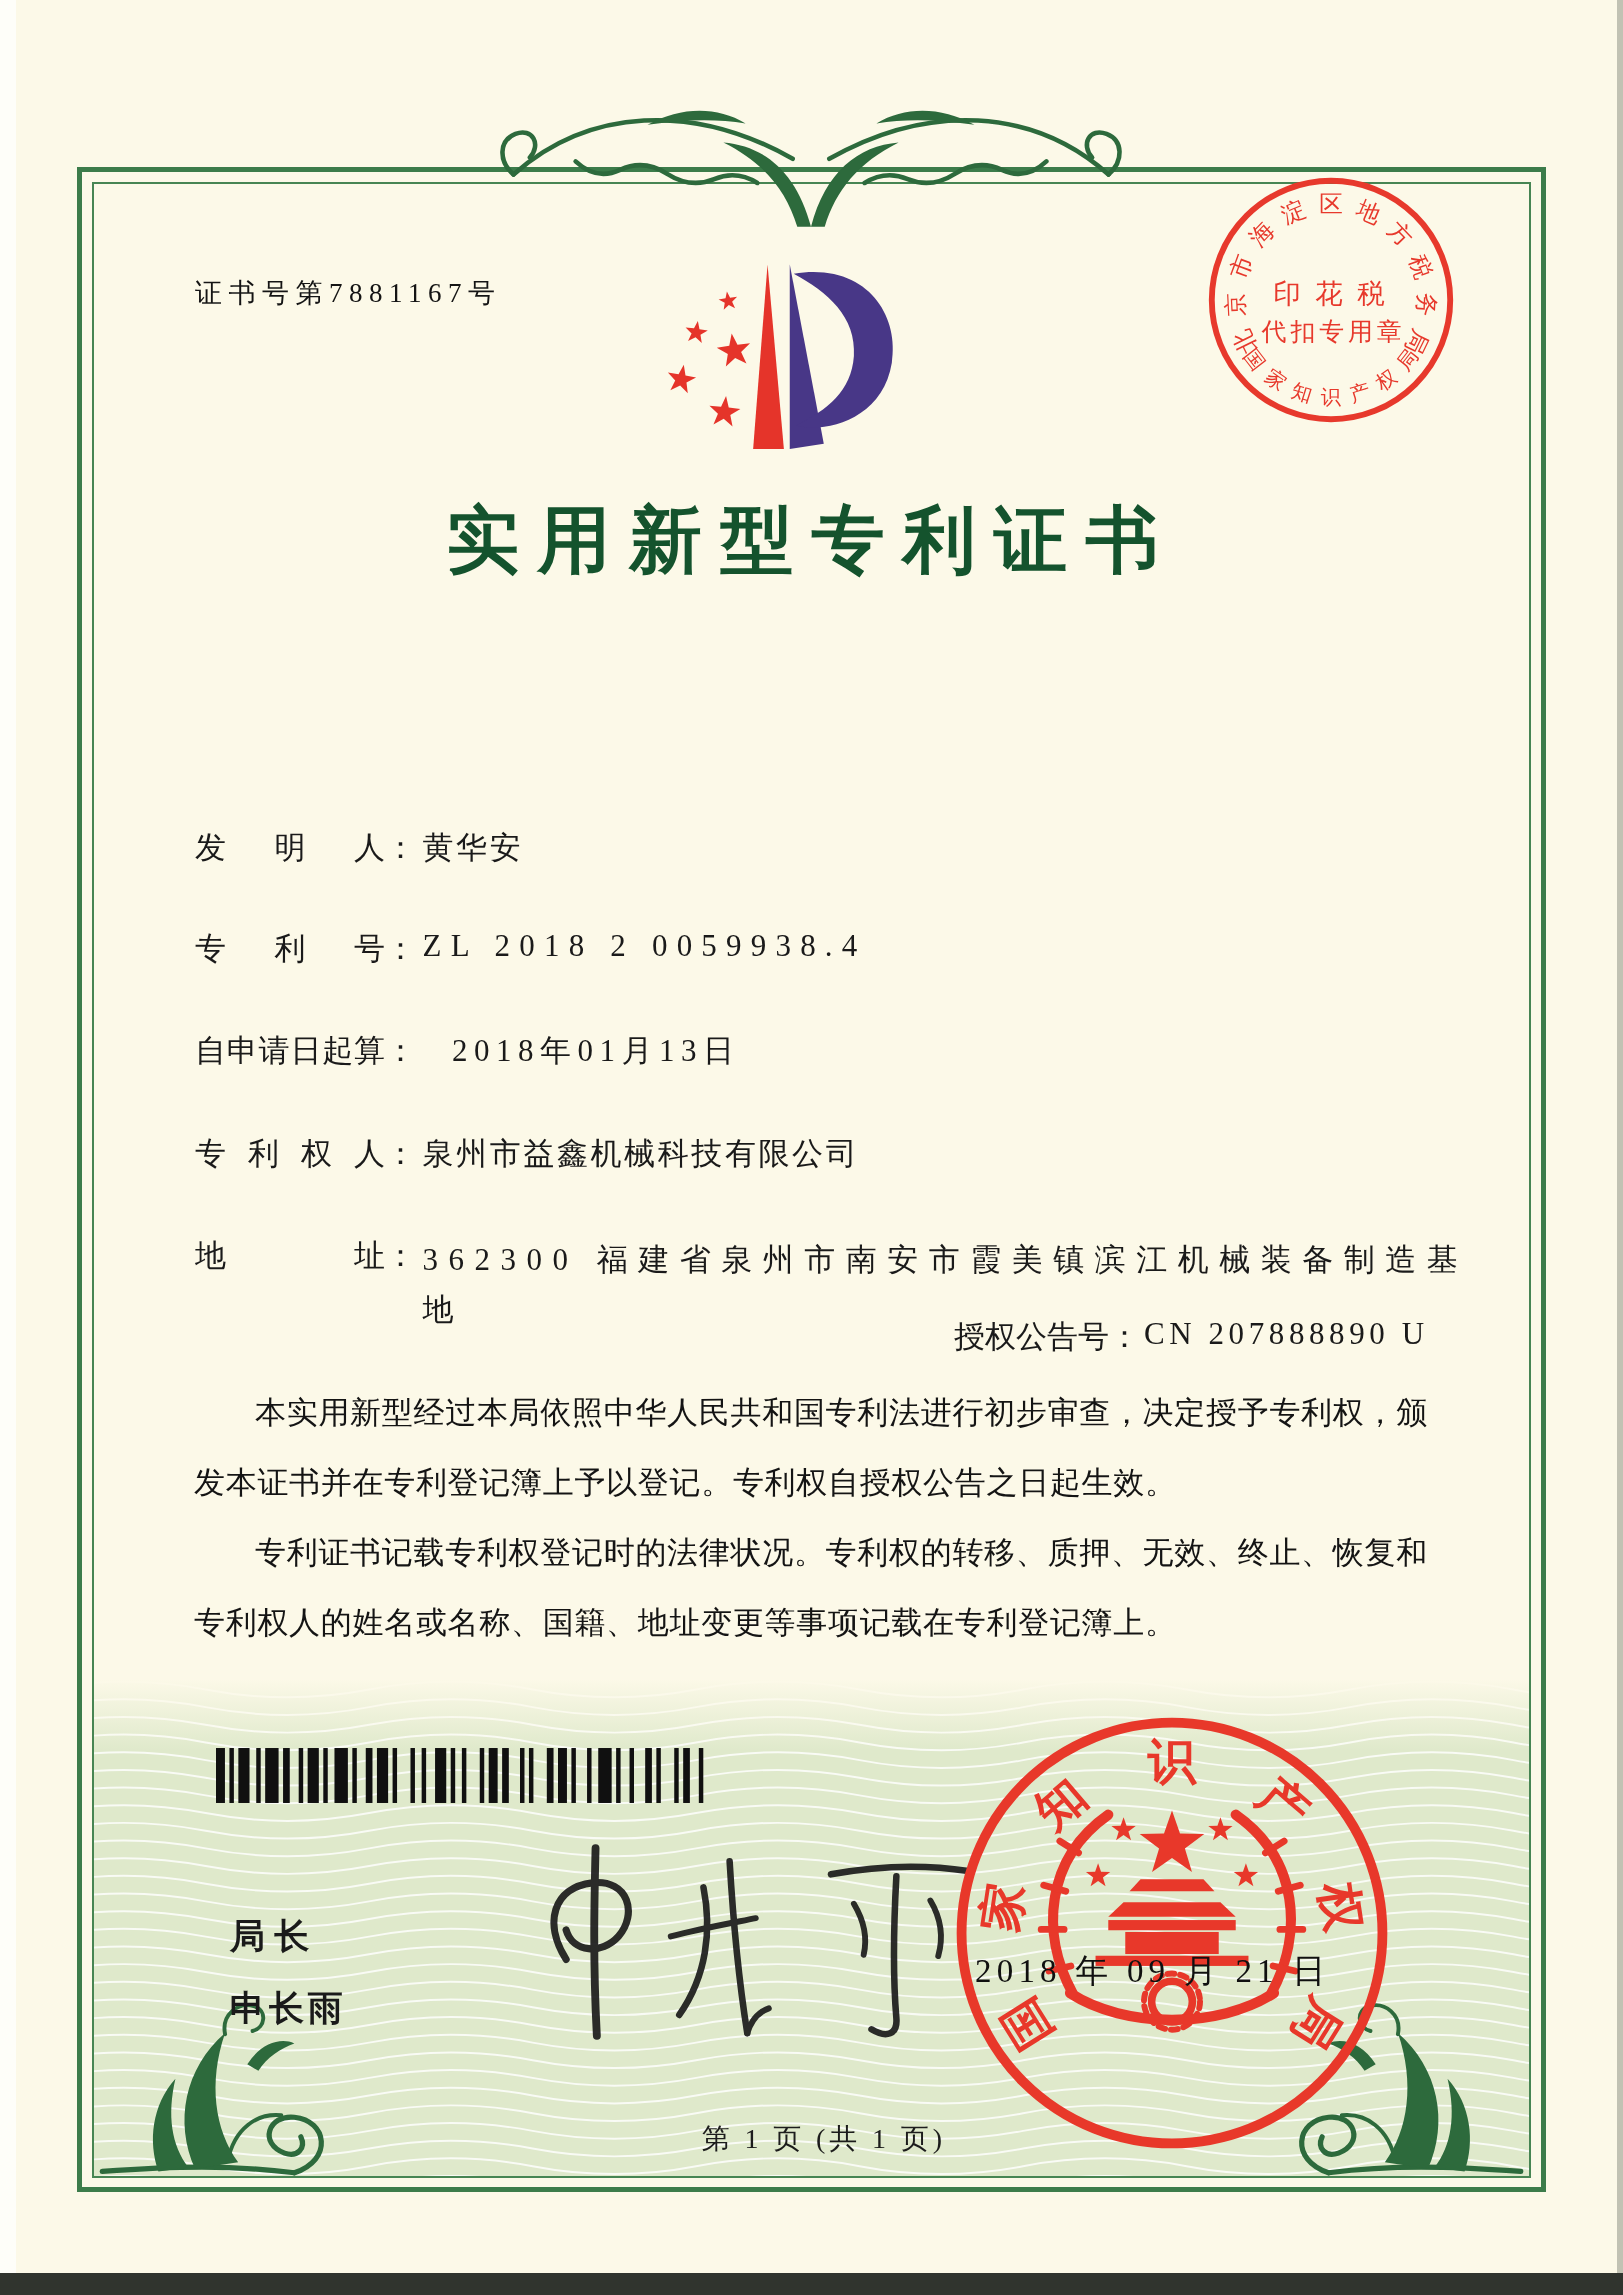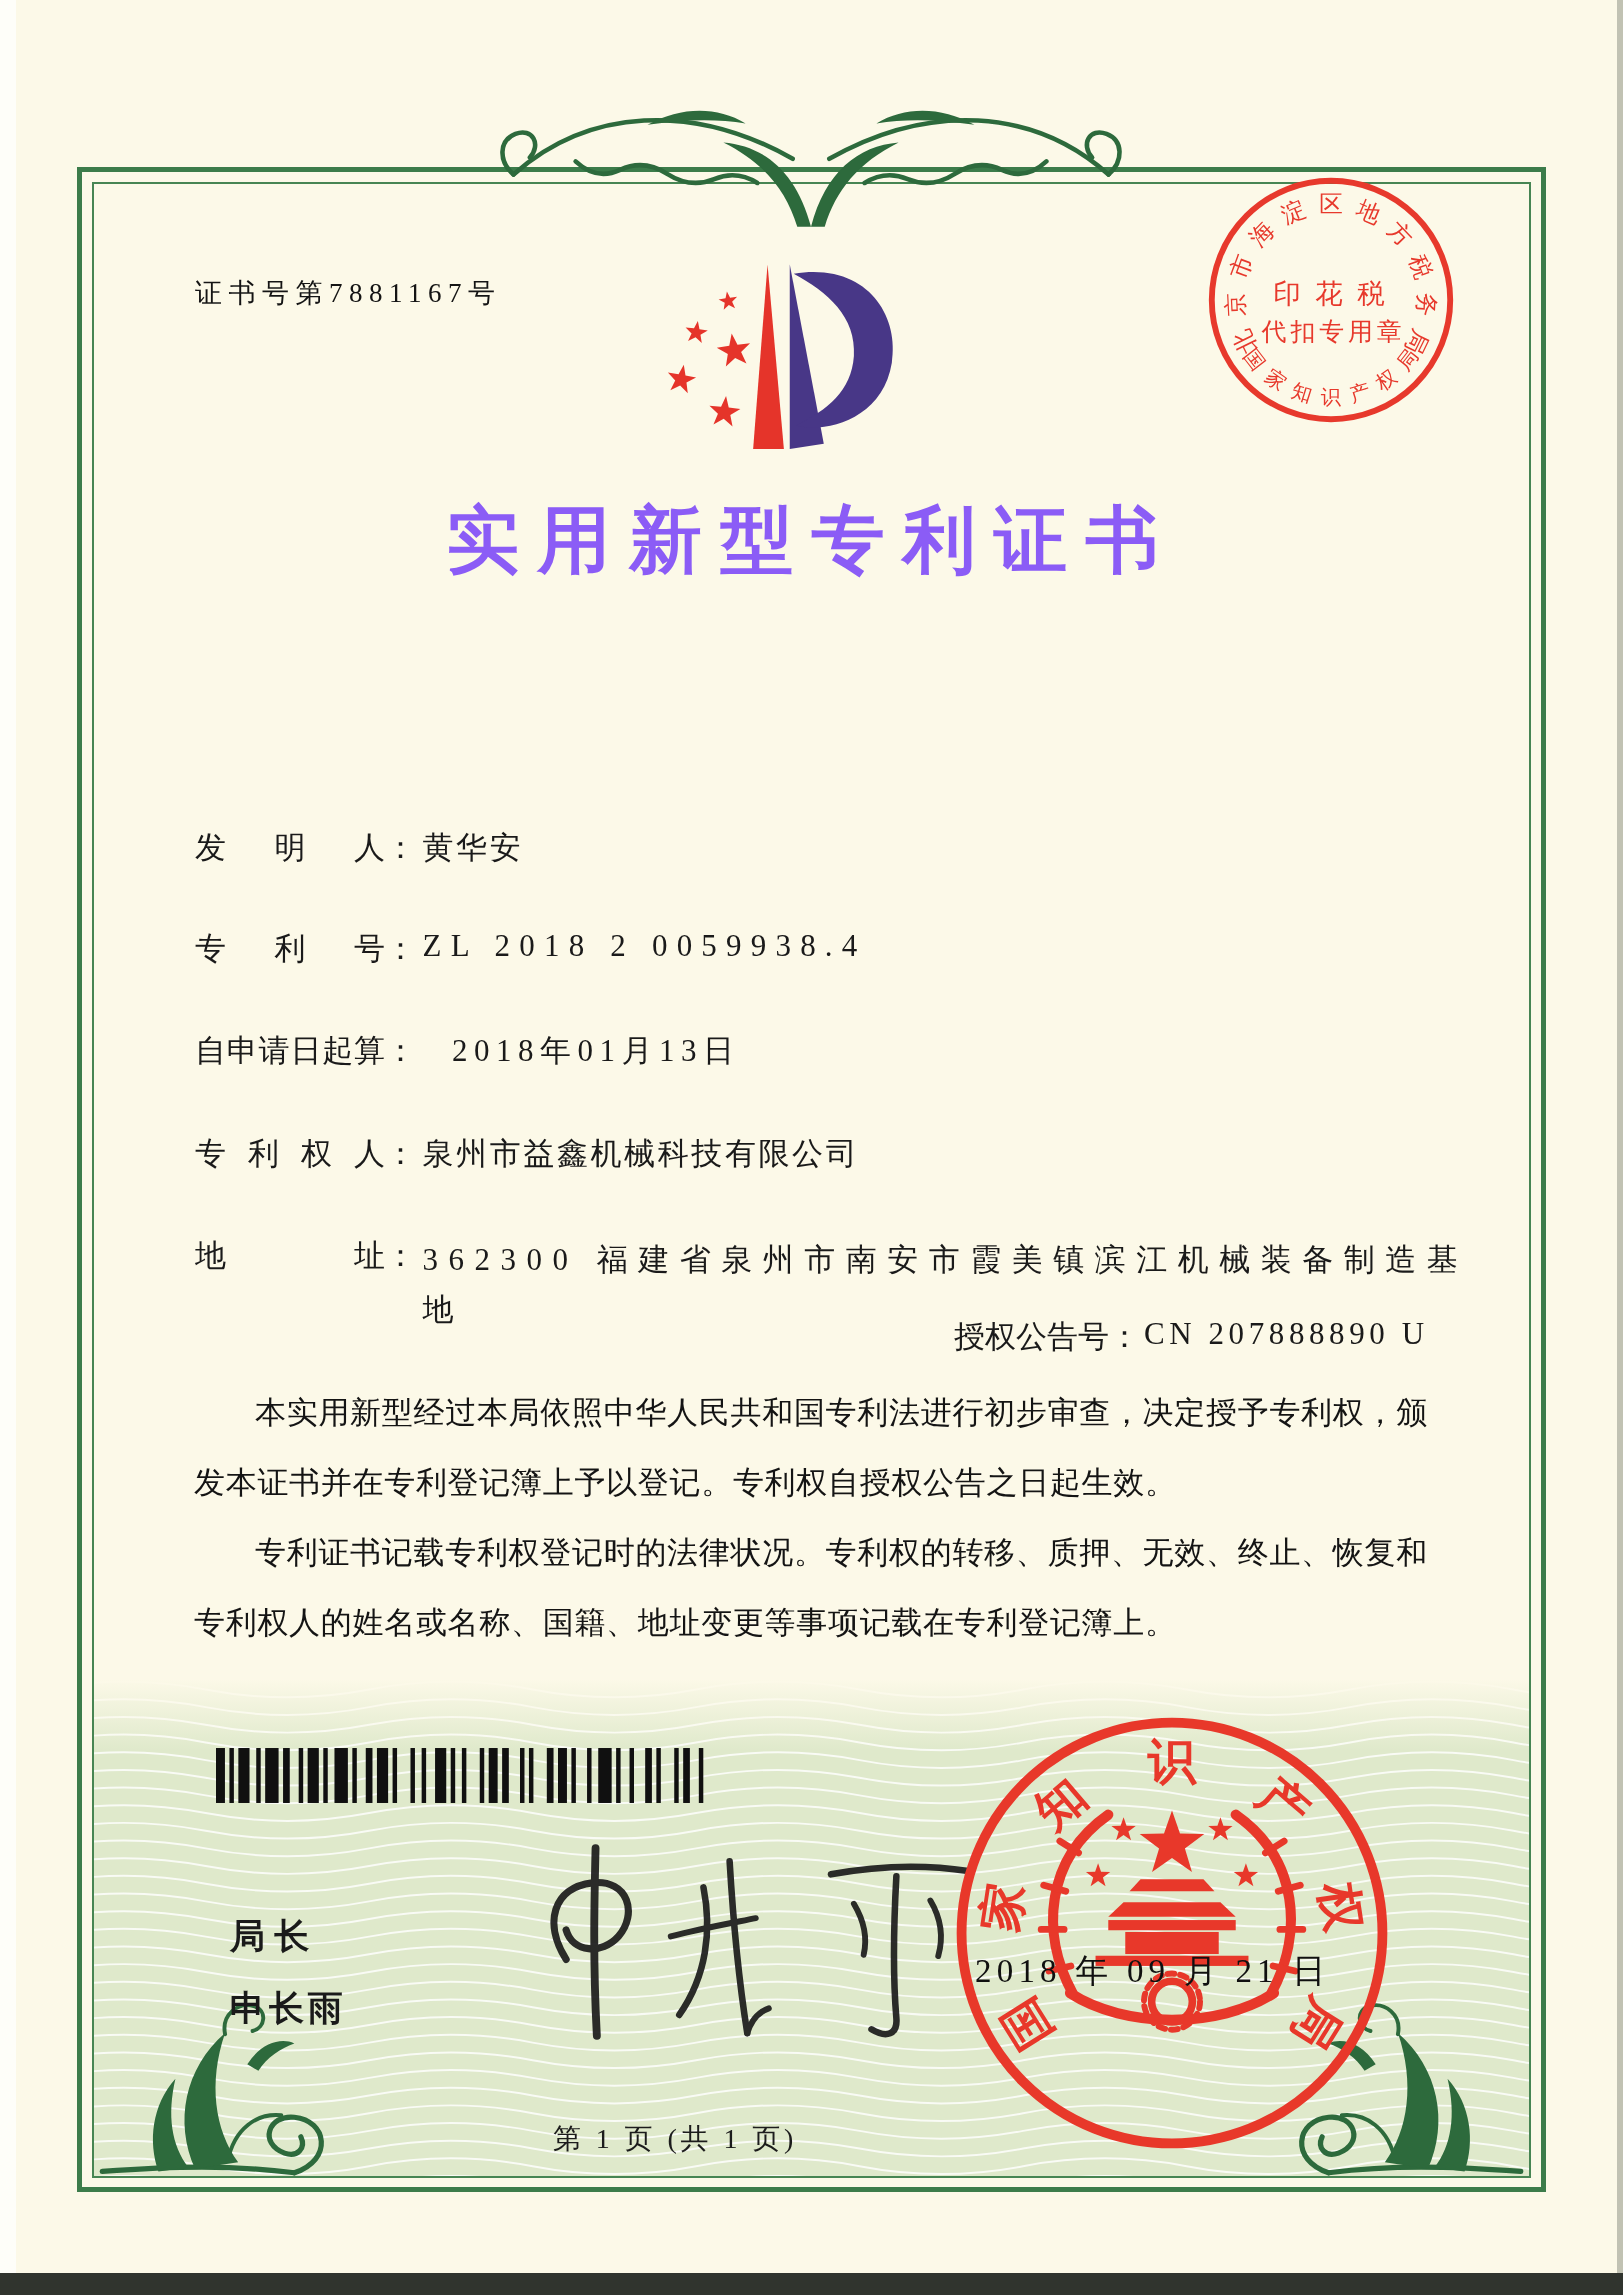--- a/index.html
+++ b/index.html
@@ -16,21 +16,21 @@
   .scan-bottom{position:absolute;left:0;right:0;bottom:0;height:22px;background:#30342e;}
   .scan-right{position:absolute;right:0;top:0;bottom:22px;width:5.9px;background:#7a7e73;opacity:.45;}
 
   
   .frame-outer{position:absolute;left:77px;top:167px;right:77px;bottom:103px;border:5.9px solid #3c7c4a;}
   .frame-inner{position:absolute;left:92px;top:182px;right:92px;bottom:117px;border:2.6px solid #478553;}
 
   .cert-no{position:absolute;left:195px;top:275px;font-size:27px;letter-spacing:6.5px;color:#141414;}
 
   .title{position:absolute;left:0;right:0;top:492px;text-align:center;
-         font-size:73px;font-weight:700;letter-spacing:18.3px;color:#8b5cf6;}
+         font-size:73px;font-weight:700;letter-spacing:18.3px;color:#14532d;}
 
   .row{position:absolute;left:195px;font-size:31px;white-space:nowrap;}
   .flabel{display:inline-block;width:190px;text-align:justify;text-align-last:justify;vertical-align:top;}
   .fcolon{display:inline-block;vertical-align:top;}
   .fvalue{display:inline-block;margin-left:6.5px;vertical-align:top;letter-spacing:2.6px;}
   .num-wide{letter-spacing:9.2px;}
   .date-sp{letter-spacing:6.5px;margin-left:36px;}
   .addr .fvalue{white-space:normal;letter-spacing:10.5px;line-height:50px;}
   .addr .l2{display:block;}
   .grant-no{position:absolute;left:954px;top:1316px;font-size:31px;white-space:nowrap;}
@@ -49,21 +49,21 @@
   .sig-title{position:absolute;left:230px;top:1913px;font-size:35px;font-weight:700;
              font-family:"Liberation Sans","DejaVu Sans",sans-serif;letter-spacing:9.2px;}
   .sig-name{position:absolute;left:230px;top:1985px;font-size:35px;font-weight:700;
             font-family:"Liberation Sans","DejaVu Sans",sans-serif;letter-spacing:3.9px;}
   .signature-svg{position:absolute;left:504px;top:1825px;}
 
   .seal-svg{position:absolute;left:940px;top:1701px;}
   .seal-date{position:absolute;left:975px;top:1949px;width:419px;
              font-size:33px;letter-spacing:5.2px;color:#101010;}
 
-  .footer{position:absolute;left:553px;width:393px;top:2120px;text-align:left;font-size:28px;letter-spacing:3.9px;color:#1c1c1c;}
+  .footer{position:absolute;left:553px;width:393px;top:2120px;text-align:right;font-size:28px;letter-spacing:3.9px;color:#1c1c1c;}
 
   .ornament-top{position:absolute;left:484px;top:62px;}
   .flourish-left{position:absolute;left:97px;top:1965px;}
   .flourish-right{position:absolute;left:1245px;top:1965px;transform:scaleX(-1);}
 
   .stamp-tax{position:absolute;left:1200px;top:169px;}
   .logo{position:absolute;left:655px;top:254px;}
 
   svg text{font-family:"Liberation Serif","DejaVu Serif",serif;}
 </style>

